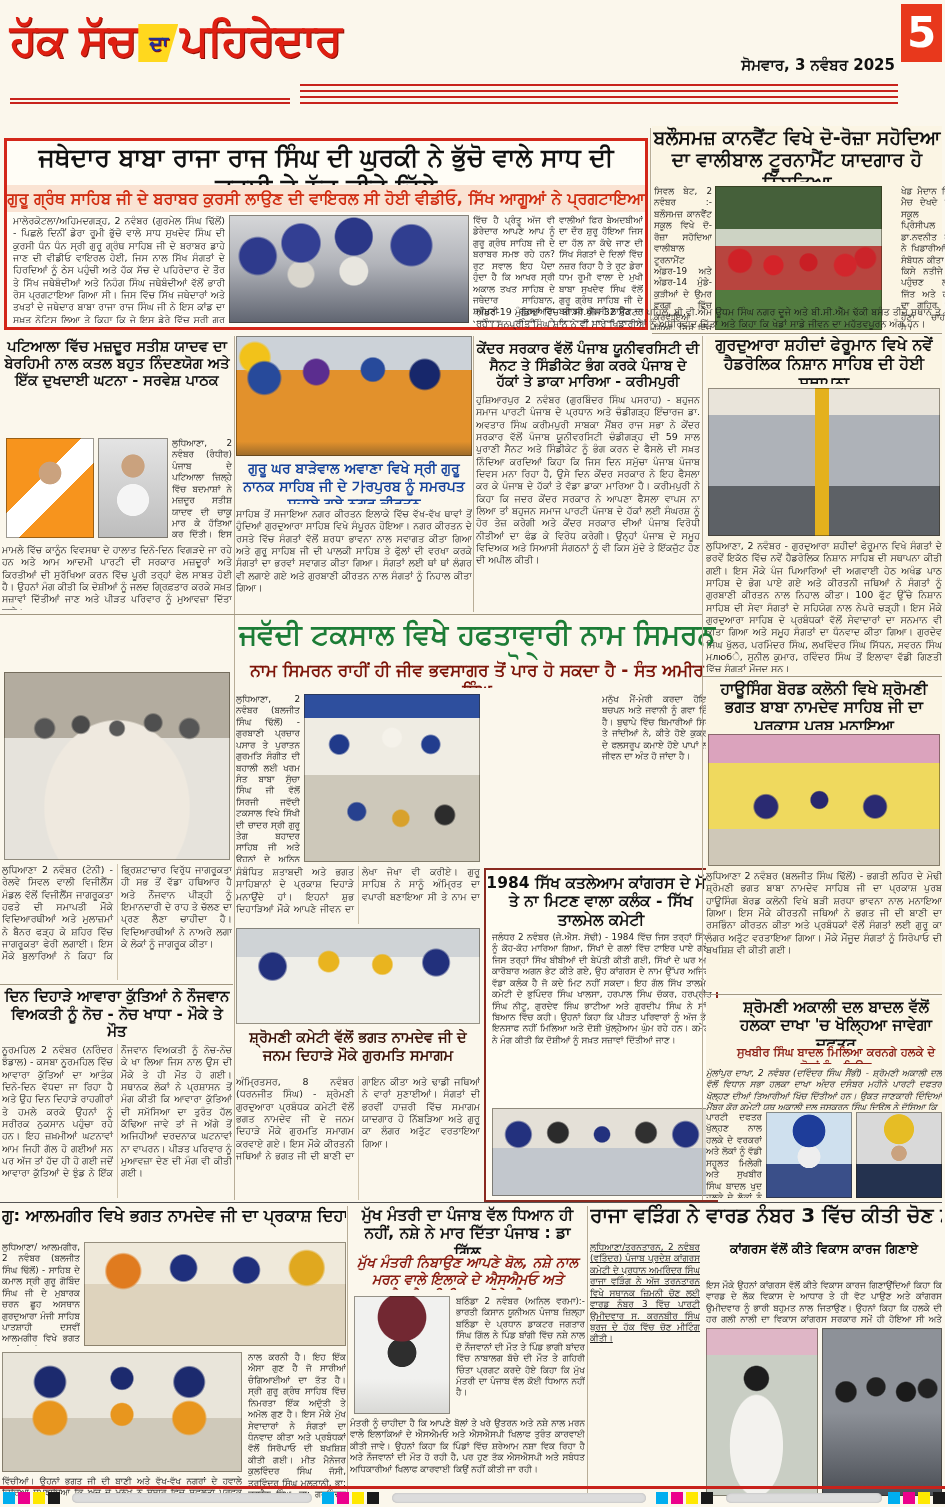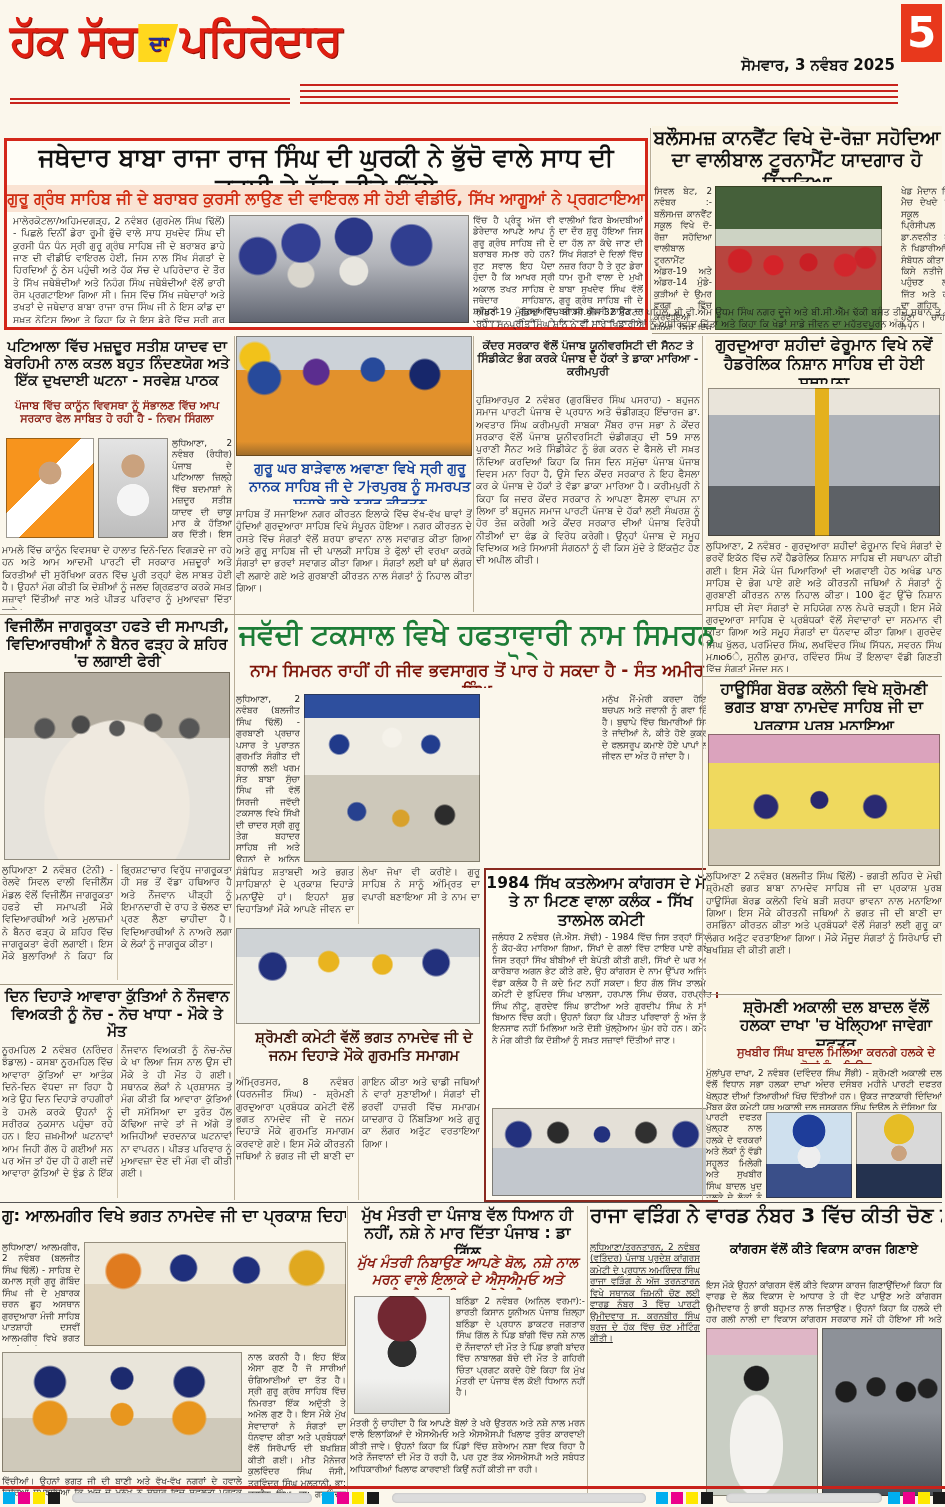--- a/index.html
+++ b/index.html
@@ -2,21 +2,21 @@
 <html><head>
 <meta charset="utf-8">
 <style>
   html,body{margin:0;padding:0;background:#888;}
   *{box-sizing:border-box;font-family:"DejaVu Sans",sans-serif;}
   #page{position:relative;width:945px;height:1507px;background:#fbf7ec;margin:0 auto;overflow:hidden;}
   .abs{position:absolute;}
   .hl{font-weight:bold;color:#111;text-align:center;overflow:hidden;line-height:1.18;}
   .bd{font-size:9.5px;line-height:1.3;text-align:justify;color:#1b1b1b;overflow:hidden;}
   .sm{font-size:8.8px;}
-  .cap{font-weight:bold;text-align:center;overflow:hidden;line-height:1.25;margin-left:6px;}
+  .cap{font-weight:bold;text-align:center;overflow:hidden;line-height:1.25;}
   .two-col{column-count:2;column-gap:8px;column-rule:1px solid #cfc4ad;}
   .vr{position:absolute;width:1px;background:#b8ad97;}
   .hr{position:absolute;height:1px;background:#a09680;}
   .ph{position:absolute;overflow:hidden;box-shadow:inset 0 0 0 1px rgba(40,30,10,.45);}
   .maroon{color:#8a1d12;}
   .box-red{position:absolute;border:3px solid #d3271a;background:#fffdf6;}
   .box-1984{position:absolute;border:2px solid #8a2a20;background:#fffcf2;}
   .logo-text{font-weight:bold;color:#df1f12;text-shadow:1px 1px 0 #8d0f06;letter-spacing:-1px;}
   .flag{display:inline-block;position:relative;width:40px;height:38px;background:#ffd81e;
         clip-path:polygon(0 0,100% 0,72% 100%,0 100%);text-align:center;vertical-align:middle;
@@ -73,46 +73,44 @@
   <div class="abs" style="left:652px;top:126px;width:290px;height:206px;background:#fbf5e4;">
     <div class="hl" style="font-size:19px;height:56px;">ਬਲੌਸਮਜ਼ ਕਾਨਵੈਂਟ ਵਿਖੇ ਦੋ-ਰੋਜ਼ਾ ਸਹੋਦਿਆ ਦਾ ਵਾਲੀਬਾਲ ਟੂਰਨਾਮੈਂਟ ਯਾਦਗਾਰ ਹੋ ਨਿੱਬੜਿਆ</div>
     <div class="abs bd sm" style="left:2px;top:60px;width:58px;height:144px;">ਸਿਵਲ ਬੇਟ, 2 ਨਵੰਬਰ :- ਬਲੌਸਮਜ਼ ਕਾਨਵੈਂਟ ਸਕੂਲ ਵਿਖੇ ਦੋ-ਰੋਜ਼ਾ ਸਹੋਦਿਆ ਵਾਲੀਬਾਲ ਟੂਰਨਾਮੈਂਟ ਅੰਡਰ-19 ਅਤੇ ਅੰਡਰ-14 ਮੁੰਡੇ-ਕੁੜੀਆਂ ਦੇ ਉਮਰ ਵਰਗ ਵਿੱਚ ਕਰਵਾਇਆ ਗਿਆ, ਜਿਸ ਵਿੱਚ 48 ਟੀਮਾਂ ਨੇ ਭਾਗ ਲਿਆ।</div>
     <div class="ph ph-volleyball" style="left:63px;top:60px;width:167px;height:144px;"></div>
     <div class="abs bd sm" style="left:233px;top:60px;width:55px;height:144px;margin-left:16px;">ਖੇਡ ਮੈਦਾਨ ਵਿੱਚ ਮੈਚ ਦੇਖਦੇ ਹੋਏ ਸਕੂਲ ਦੇ ਪ੍ਰਿੰਸੀਪਲ ਡਾ.ਨਵਨੀਤ ਕੌਰ ਨੇ ਖਿਡਾਰੀਆਂ ਨੂੰ ਸੰਬੋਧਨ ਕੀਤਾ ਕਿ ਕਿਸੇ ਨਤੀਜੇ ਤੇ ਪਹੁੰਚਣ ਲਈ ਜਿੱਤ ਅਤੇ ਹਾਰ ਦਾ ਗਹਿਰ ਰੁਝੇ ਹੋਣਾ ਚਾਹੀਦਾ ਹੈ।</div>
   </div>
   <div class="abs bd" style="left:476px;top:306px;width:465px;height:28px;">ਅੰਡਰ-19 ਮੁੰਡਿਆਂ ਵਿੱਚ ਬੀ.ਸੀ.ਐੱਮ 32 ਸੈਕਟਰ ਪਹਿਲੇ, ਬੀ.ਵੀ.ਐੱਮ ਊਧਮ ਸਿੰਘ ਨਗਰ ਦੂਜੇ ਅਤੇ ਬੀ.ਸੀ.ਐੱਮ ਢੱਕੀ ਬਸੰਤ ਤੀਜੇ ਸਥਾਨ ਤੇ ਰਹੇ। ਮਨਪ੍ਰੀਤ ਸਿੰਘ ਸ਼ਾਨ ਨੇ ਵੀ ਸਾਰੇ ਖਿਡਾਰੀਆਂ ਨੂੰ ਅਸ਼ੀਰਵਾਦ ਦਿੱਤਾ ਅਤੇ ਕਿਹਾ ਕਿ ਖੇਡਾਂ ਸਾਡੇ ਜੀਵਨ ਦਾ ਮਹੱਤਵਪੂਰਨ ਅੰਗ ਹਨ।</div>
 
   <div class="abs" style="left:2px;top:338px;width:230px;height:274px;">
     <div class="hl" style="font-size:14.5px;height:62px;">ਪਟਿਆਲਾ ਵਿੱਚ ਮਜ਼ਦੂਰ ਸਤੀਸ਼ ਯਾਦਵ ਦਾ ਬੇਰਹਿਮੀ ਨਾਲ ਕਤਲ ਬਹੁਤ ਨਿੰਦਣਯੋਗ ਅਤੇ ਇੱਕ ਦੁਖਦਾਈ ਘਟਨਾ - ਸਰਵੇਸ਼ ਪਾਠਕ</div>
-    <div class="hl maroon" style="font-size:11px;height:32px;">ਪੰਜਾਬ ਵਿੱਚ ਕਾਨੂੰਨ ਵਿਵਸਥਾ ਨੂੰ ਸੰਭਾਲਣ ਵਿੱਚ ਆਪ ਸਰਕਾਰ ਫੇਲ ਸਾਬਿਤ ਹੋ ਰਹੀ ਹੈ - ਨਿਵਮ ਸਿੰਗਲਾ</div>
     <div class="ph ph-bjp1" style="left:4px;top:100px;width:88px;height:100px;"></div>
     <div class="ph ph-bjp2" style="left:96px;top:100px;width:70px;height:100px;"></div>
     <div class="abs bd sm" style="left:170px;top:100px;width:60px;height:100px;">ਲੁਧਿਆਣਾ, 2 ਨਵੰਬਰ (ਰੰਧੀਰ) ਪੰਜਾਬ ਦੇ ਪਟਿਆਲਾ ਜ਼ਿਲ੍ਹੇ ਵਿੱਚ ਬਦਮਾਸ਼ਾਂ ਨੇ ਮਜ਼ਦੂਰ ਸਤੀਸ਼ ਯਾਦਵ ਦੀ ਚਾਕੂ ਮਾਰ ਕੇ ਹੱਤਿਆ ਕਰ ਦਿੱਤੀ। ਇਸ ਘਟਨਾ ਦੀ ਸਖ਼ਤ ਨਿੰਦਾ ਕਰਦੇ ਹੋਏ, ਭਾਰਤੀ ਮਜ਼ਦੂਰ ਕਾਮਗਾਰ ਕਰਮਚਾਰੀ ਮਹਾਸੰਘ ਭਾਜਪਾ ਦੇ ਰਾਸ਼ਟਰੀ ਜਨਰਲ ਸਕੱਤਰ ਸਰਵੇਸ਼ ਪਾਠਕ ਅਤੇ ਪੰਜਾਬ ਪ੍ਰਧਾਨ ਨਿਵਮ ਸਿੰਗਲਾ ਨੇ ਕਿਹਾ, ਪੰਜਾਬ ਦੇ</div>
     <div class="abs bd" style="left:0;top:206px;width:230px;height:66px;">ਮਾਮਲੇ ਵਿੱਚ ਕਾਨੂੰਨ ਵਿਵਸਥਾ ਦੇ ਹਾਲਾਤ ਦਿਨੋ-ਦਿਨ ਵਿਗੜਦੇ ਜਾ ਰਹੇ ਹਨ ਅਤੇ ਆਮ ਆਦਮੀ ਪਾਰਟੀ ਦੀ ਸਰਕਾਰ ਮਜ਼ਦੂਰਾਂ ਅਤੇ ਕਿਰਤੀਆਂ ਦੀ ਸੁਰੱਖਿਆ ਕਰਨ ਵਿੱਚ ਪੂਰੀ ਤਰ੍ਹਾਂ ਫੇਲ ਸਾਬਤ ਹੋਈ ਹੈ। ਉਹਨਾਂ ਮੰਗ ਕੀਤੀ ਕਿ ਦੋਸ਼ੀਆਂ ਨੂੰ ਜਲਦ ਗ੍ਰਿਫ਼ਤਾਰ ਕਰਕੇ ਸਖ਼ਤ ਸਜ਼ਾਵਾਂ ਦਿੱਤੀਆਂ ਜਾਣ ਅਤੇ ਪੀੜਤ ਪਰਿਵਾਰ ਨੂੰ ਮੁਆਵਜ਼ਾ ਦਿੱਤਾ ਜਾਵੇ।</div>
   </div>
 
   <div class="abs" style="left:236px;top:336px;width:236px;height:276px;">
     <div class="ph ph-nagar" style="left:0;top:0;width:236px;height:120px;"></div>
     <div class="cap" style="position:absolute;left:0;top:124px;width:236px;height:44px;font-size:14px;color:#16439c;">ਗੁਰੂ ਘਰ ਬਾੜੇਵਾਲ ਅਵਾਣਾ ਵਿਖੇ ਸ੍ਰੀ ਗੁਰੂ ਨਾਨਕ ਸਾਹਿਬ ਜੀ ਦੇ 가ਰਪੁਰਬ ਨੂੰ ਸਮਰਪਤ ਸਜਾਏ ਗਏ ਨਗਰ ਕੀਰਤਨ</div>
     <div class="abs bd" style="left:0;top:172px;width:236px;height:102px;">ਸਾਹਿਬ ਤੋਂ ਸਜਾਇਆ ਨਗਰ ਕੀਰਤਨ ਇਲਾਕੇ ਵਿੱਚ ਵੱਖ-ਵੱਖ ਥਾਵਾਂ ਤੋਂ ਹੁੰਦਿਆਂ ਗੁਰਦੁਆਰਾ ਸਾਹਿਬ ਵਿਖੇ ਸੰਪੂਰਨ ਹੋਇਆ। ਨਗਰ ਕੀਰਤਨ ਦੇ ਰਸਤੇ ਵਿੱਚ ਸੰਗਤਾਂ ਵੱਲੋਂ ਸ਼ਰਧਾ ਭਾਵਨਾ ਨਾਲ ਸਵਾਗਤ ਕੀਤਾ ਗਿਆ ਅਤੇ ਗੁਰੂ ਸਾਹਿਬ ਜੀ ਦੀ ਪਾਲਕੀ ਸਾਹਿਬ ਤੇ ਫੁੱਲਾਂ ਦੀ ਵਰਖਾ ਕਰਕੇ ਸੰਗਤਾਂ ਦਾ ਭਰਵਾਂ ਸਵਾਗਤ ਕੀਤਾ ਗਿਆ। ਸੰਗਤਾਂ ਲਈ ਥਾਂ ਥਾਂ ਲੰਗਰ ਵੀ ਲਗਾਏ ਗਏ ਅਤੇ ਗੁਰਬਾਣੀ ਕੀਰਤਨ ਨਾਲ ਸੰਗਤਾਂ ਨੂੰ ਨਿਹਾਲ ਕੀਤਾ ਗਿਆ।</div>
   </div>
 
   <div class="abs" style="left:476px;top:340px;width:224px;height:272px;">
-    <div class="hl" style="font-size:11px;height:50px;">ਕੇਂਦਰ ਸਰਕਾਰ ਵੱਲੋਂ ਪੰਜਾਬ ਯੂਨੀਵਰਸਿਟੀ ਦੀ ਸੈਨਟ ਤੇ ਸਿੰਡੀਕੇਟ ਭੰਗ ਕਰਕੇ ਪੰਜਾਬ ਦੇ ਹੱਕਾਂ ਤੇ ਡਾਕਾ ਮਾਰਿਆ - ਕਰੀਮਪੁਰੀ</div>
+    <div class="hl" style="font-size:14px;height:50px;">ਕੇਂਦਰ ਸਰਕਾਰ ਵੱਲੋਂ ਪੰਜਾਬ ਯੂਨੀਵਰਸਿਟੀ ਦੀ ਸੈਨਟ ਤੇ ਸਿੰਡੀਕੇਟ ਭੰਗ ਕਰਕੇ ਪੰਜਾਬ ਦੇ ਹੱਕਾਂ ਤੇ ਡਾਕਾ ਮਾਰਿਆ - ਕਰੀਮਪੁਰੀ</div>
     <div class="abs bd" style="left:0;top:54px;width:224px;height:218px;">ਹੁਸ਼ਿਆਰਪੁਰ 2 ਨਵੰਬਰ (ਗੁਰਬਿੰਦਰ ਸਿੰਘ ਪਸਰਾਹ) - ਬਹੁਜਨ ਸਮਾਜ ਪਾਰਟੀ ਪੰਜਾਬ ਦੇ ਪ੍ਰਧਾਨ ਅਤੇ ਚੰਡੀਗੜ੍ਹ ਇੰਚਾਰਜ ਡਾ. ਅਵਤਾਰ ਸਿੰਘ ਕਰੀਮਪੁਰੀ ਸਾਬਕਾ ਮੈਂਬਰ ਰਾਜ ਸਭਾ ਨੇ ਕੇਂਦਰ ਸਰਕਾਰ ਵੱਲੋਂ ਪੰਜਾਬ ਯੂਨੀਵਰਸਿਟੀ ਚੰਡੀਗੜ੍ਹ ਦੀ 59 ਸਾਲ ਪੁਰਾਣੀ ਸੈਨਟ ਅਤੇ ਸਿੰਡੀਕੇਟ ਨੂੰ ਭੰਗ ਕਰਨ ਦੇ ਫੈਸਲੇ ਦੀ ਸਖ਼ਤ ਨਿੰਦਿਆ ਕਰਦਿਆਂ ਕਿਹਾ ਕਿ ਜਿਸ ਦਿਨ ਸਮੁੱਚਾ ਪੰਜਾਬ ਪੰਜਾਬ ਦਿਵਸ ਮਨਾ ਰਿਹਾ ਹੈ, ਉਸੇ ਦਿਨ ਕੇਂਦਰ ਸਰਕਾਰ ਨੇ ਇਹ ਫੈਸਲਾ ਕਰ ਕੇ ਪੰਜਾਬ ਦੇ ਹੱਕਾਂ ਤੇ ਵੱਡਾ ਡਾਕਾ ਮਾਰਿਆ ਹੈ। ਕਰੀਮਪੁਰੀ ਨੇ ਕਿਹਾ ਕਿ ਜਦਰ ਕੇਂਦਰ ਸਰਕਾਰ ਨੇ ਆਪਣਾ ਫੈਸਲਾ ਵਾਪਸ ਨਾ ਲਿਆ ਤਾਂ ਬਹੁਜਨ ਸਮਾਜ ਪਾਰਟੀ ਪੰਜਾਬ ਦੇ ਹੱਕਾਂ ਲਈ ਸੰਘਰਸ਼ ਨੂੰ ਹੋਰ ਤੇਜ਼ ਕਰੇਗੀ ਅਤੇ ਕੇਂਦਰ ਸਰਕਾਰ ਦੀਆਂ ਪੰਜਾਬ ਵਿਰੋਧੀ ਨੀਤੀਆਂ ਦਾ ਫੰਡ ਕੇ ਵਿਰੋਧ ਕਰੇਗੀ। ਉਨ੍ਹਾਂ ਪੰਜਾਬ ਦੇ ਸਮੂਹ ਵਿਦਿਅਕ ਅਤੇ ਸਿਆਸੀ ਸੰਗਠਨਾਂ ਨੂੰ ਵੀ ਕਿਸ ਮੁੱਦੇ ਤੇ ਇੱਕਜੁੱਟ ਹੋਣ ਦੀ ਅਪੀਲ ਕੀਤੀ।</div>
   </div>
 
   <div class="abs" style="left:706px;top:336px;width:236px;height:338px;background:#fbf5e4;">
     <div class="hl" style="font-size:16px;height:48px;">ਗੁਰਦੁਆਰਾ ਸ਼ਹੀਦਾਂ ਫੇਰੂਮਾਨ ਵਿਖੇ ਨਵੇਂ ਹੈਡਰੋਲਿਕ ਨਿਸ਼ਾਨ ਸਾਹਿਬ ਦੀ ਹੋਈ ਸਥਾਪਨਾ</div>
     <div class="ph ph-feruman" style="left:2px;top:52px;width:232px;height:148px;"></div>
     <div class="abs bd" style="left:0;top:204px;width:236px;height:132px;">ਲੁਧਿਆਣਾ, 2 ਨਵੰਬਰ - ਗੁਰਦੁਆਰਾ ਸ਼ਹੀਦਾਂ ਫੇਰੂਮਾਨ ਵਿਖੇ ਸੰਗਤਾਂ ਦੇ ਭਰਵੇਂ ਇਕੱਠ ਵਿੱਚ ਨਵੇਂ ਹੈਡਰੋਲਿਕ ਨਿਸ਼ਾਨ ਸਾਹਿਬ ਦੀ ਸਥਾਪਨਾ ਕੀਤੀ ਗਈ। ਇਸ ਮੌਕੇ ਪੰਜ ਪਿਆਰਿਆਂ ਦੀ ਅਗਵਾਈ ਹੇਠ ਅਖੰਡ ਪਾਠ ਸਾਹਿਬ ਦੇ ਭੋਗ ਪਾਏ ਗਏ ਅਤੇ ਕੀਰਤਨੀ ਜਥਿਆਂ ਨੇ ਸੰਗਤਾਂ ਨੂੰ ਗੁਰਬਾਣੀ ਕੀਰਤਨ ਨਾਲ ਨਿਹਾਲ ਕੀਤਾ। 100 ਫੁੱਟ ਉੱਚੇ ਨਿਸ਼ਾਨ ਸਾਹਿਬ ਦੀ ਸੇਵਾ ਸੰਗਤਾਂ ਦੇ ਸਹਿਯੋਗ ਨਾਲ ਨੇਪਰੇ ਚੜ੍ਹੀ। ਇਸ ਮੌਕੇ ਗੁਰਦੁਆਰਾ ਸਾਹਿਬ ਦੇ ਪ੍ਰਬੰਧਕਾਂ ਵੱਲੋਂ ਸੇਵਾਦਾਰਾਂ ਦਾ ਸਨਮਾਨ ਵੀ ਕੀਤਾ ਗਿਆ ਅਤੇ ਸਮੂਹ ਸੰਗਤਾਂ ਦਾ ਧੰਨਵਾਦ ਕੀਤਾ ਗਿਆ। ਗੁਰਦੇਵ ਸਿੰਘ ਖੁੱਲਰ, ਪਰਮਿੰਦਰ ਸਿੰਘ, ਲਖਵਿੰਦਰ ਸਿੰਘ ਸਿੱਧਨ, ਸਵਰਨ ਸਿੰਘ ਮлюбੇ, ਸੁਨੀਲ ਕੁਮਾਰ, ਰਵਿੰਦਰ ਸਿੰਘ ਤੋਂ ਇਲਾਵਾ ਵੱਡੀ ਗਿਣਤੀ ਵਿੱਚ ਸੰਗਤਾਂ ਮੌਜੂਦ ਸਨ।</div>
   </div>
 
   <div class="abs" style="left:2px;top:618px;width:230px;height:364px;">
-    <div class="hl" style="font-size:15px;height:50px;">ਵਿਜੀਲੈਂਸ ਜਾਗਰੂਕਤਾ ਹਫਤੇ ਦੀ ਸਮਾਪਤੀ, ਵਿਦਿਆਰਥੀਆਂ ਨੇ ਬੈਨਰ ਫੜ੍ਹ ਕੇ ਸ਼ਹਿਰ 'ਚ ਲਗਾਈ ਫੇਰੀ</div>
     <div class="ph ph-vigilance" style="left:2px;top:54px;width:226px;height:188px;"></div>
     <div class="abs bd two-col" style="left:0;top:246px;width:230px;height:116px;">ਲੁਧਿਆਣਾ 2 ਨਵੰਬਰ (ਟੋਨੀ) - ਰੇਲਵੇ ਸਿਵਲ ਵਾਲੀ ਵਿਜੀਲੈਂਸ ਮੰਡਲ ਵੱਲੋਂ ਵਿਜੀਲੈਂਸ ਜਾਗਰੂਕਤਾ ਹਫਤੇ ਦੀ ਸਮਾਪਤੀ ਮੌਕੇ ਵਿਦਿਆਰਥੀਆਂ ਅਤੇ ਮੁਲਾਜ਼ਮਾਂ ਨੇ ਬੈਨਰ ਫੜ੍ਹ ਕੇ ਸ਼ਹਿਰ ਵਿੱਚ ਜਾਗਰੂਕਤਾ ਫੇਰੀ ਲਗਾਈ। ਇਸ ਮੌਕੇ ਬੁਲਾਰਿਆਂ ਨੇ ਕਿਹਾ ਕਿ ਭ੍ਰਿਸ਼ਟਾਚਾਰ ਵਿਰੁੱਧ ਜਾਗਰੂਕਤਾ ਹੀ ਸਭ ਤੋਂ ਵੱਡਾ ਹਥਿਆਰ ਹੈ ਅਤੇ ਨੌਜਵਾਨ ਪੀੜ੍ਹੀ ਨੂੰ ਇਮਾਨਦਾਰੀ ਦੇ ਰਾਹ ਤੇ ਚੱਲਣ ਦਾ ਪ੍ਰਣ ਲੈਣਾ ਚਾਹੀਦਾ ਹੈ। ਵਿਦਿਆਰਥੀਆਂ ਨੇ ਨਾਅਰੇ ਲਗਾ ਕੇ ਲੋਕਾਂ ਨੂੰ ਜਾਗਰੂਕ ਕੀਤਾ।</div>
   </div>
 
   <div class="abs" style="left:2px;top:988px;width:230px;height:212px;">
     <div class="hl" style="font-size:15px;height:52px;">ਦਿਨ ਦਿਹਾੜੇ ਆਵਾਰਾ ਕੁੱਤਿਆਂ ਨੇ ਨੌਜਵਾਨ ਵਿਅਕਤੀ ਨੂੰ ਨੋਚ - ਨੋਚ ਖਾਧਾ - ਮੌਕੇ ਤੇ ਮੌਤ</div>
     <div class="abs bd two-col" style="left:0;top:56px;width:230px;height:154px;">ਨੂਰਮਹਿਲ 2 ਨਵੰਬਰ (ਨਰਿੰਦਰ ਝੰਡਾਲ) - ਕਸਬਾ ਨੂਰਮਹਿਲ ਵਿੱਚ ਆਵਾਰਾ ਕੁੱਤਿਆਂ ਦਾ ਆਤੰਕ ਦਿਨੋ-ਦਿਨ ਵੱਧਦਾ ਜਾ ਰਿਹਾ ਹੈ ਅਤੇ ਉਹ ਦਿਨ ਦਿਹਾੜੇ ਰਾਹਗੀਰਾਂ ਤੇ ਹਮਲੇ ਕਰਕੇ ਉਹਨਾਂ ਨੂੰ ਸਰੀਰਕ ਨੁਕਸਾਨ ਪਹੁੰਚਾ ਰਹੇ ਹਨ। ਇਹ ਜ਼ਖ਼ਮੀਆਂ ਘਟਨਾਵਾਂ ਆਮ ਜਿਹੀ ਗੱਲ ਹੋ ਗਈਆਂ ਸਨ ਪਰ ਅੱਜ ਤਾਂ ਹੱਦ ਹੀ ਹੋ ਗਈ ਜਦੋਂ ਆਵਾਰਾ ਕੁੱਤਿਆਂ ਦੇ ਝੁੰਡ ਨੇ ਇੱਕ ਨੌਜਵਾਨ ਵਿਅਕਤੀ ਨੂੰ ਨੋਚ-ਨੋਚ ਕੇ ਖਾ ਲਿਆ ਜਿਸ ਨਾਲ ਉਸ ਦੀ ਮੌਕੇ ਤੇ ਹੀ ਮੌਤ ਹੋ ਗਈ। ਸਥਾਨਕ ਲੋਕਾਂ ਨੇ ਪ੍ਰਸ਼ਾਸਨ ਤੋਂ ਮੰਗ ਕੀਤੀ ਕਿ ਆਵਾਰਾ ਕੁੱਤਿਆਂ ਦੀ ਸਮੱਸਿਆ ਦਾ ਤੁਰੰਤ ਹੱਲ ਕੱਢਿਆ ਜਾਵੇ ਤਾਂ ਜੋ ਅੱਗੇ ਤੋਂ ਅਜਿਹੀਆਂ ਦਰਦਨਾਕ ਘਟਨਾਵਾਂ ਨਾ ਵਾਪਰਨ। ਪੀੜਤ ਪਰਿਵਾਰ ਨੂੰ ਮੁਆਵਜ਼ਾ ਦੇਣ ਦੀ ਮੰਗ ਵੀ ਕੀਤੀ ਗਈ।</div>
   </div>
 
   <div class="abs" style="left:236px;top:618px;width:482px;height:246px;">
@@ -138,21 +136,21 @@
 
   <div class="abs" style="left:706px;top:680px;width:236px;height:312px;background:#fbf5e4;">
     <div class="hl" style="font-size:15.5px;height:50px;">ਹਾਊਸਿੰਗ ਬੋਰਡ ਕਲੋਨੀ ਵਿਖੇ ਸ਼੍ਰੋਮਣੀ ਭਗਤ ਬਾਬਾ ਨਾਮਦੇਵ ਸਾਹਿਬ ਜੀ ਦਾ ਪ੍ਰਕਾਸ਼ ਪੁਰਬ ਮਨਾਇਆ</div>
     <div class="ph ph-housing" style="left:2px;top:54px;width:232px;height:132px;"></div>
     <div class="abs bd" style="left:0;top:190px;width:236px;height:120px;">ਲੁਧਿਆਣਾ 2 ਨਵੰਬਰ (ਬਲਜੀਤ ਸਿੰਘ ਢਿੱਲੋਂ) - ਭਗਤੀ ਲਹਿਰ ਦੇ ਮੋਢੀ ਸ਼੍ਰੋਮਣੀ ਭਗਤ ਬਾਬਾ ਨਾਮਦੇਵ ਸਾਹਿਬ ਜੀ ਦਾ ਪ੍ਰਕਾਸ਼ ਪੁਰਬ ਹਾਊਸਿੰਗ ਬੋਰਡ ਕਲੋਨੀ ਵਿਖੇ ਬੜੀ ਸ਼ਰਧਾ ਭਾਵਨਾ ਨਾਲ ਮਨਾਇਆ ਗਿਆ। ਇਸ ਮੌਕੇ ਕੀਰਤਨੀ ਜਥਿਆਂ ਨੇ ਭਗਤ ਜੀ ਦੀ ਬਾਣੀ ਦਾ ਰਸਭਿੰਨਾ ਕੀਰਤਨ ਕੀਤਾ ਅਤੇ ਪ੍ਰਬੰਧਕਾਂ ਵੱਲੋਂ ਸੰਗਤਾਂ ਲਈ ਗੁਰੂ ਕਾ ਲੰਗਰ ਅਤੁੱਟ ਵਰਤਾਇਆ ਗਿਆ। ਮੌਕੇ ਮੌਜੂਦ ਸੰਗਤਾਂ ਨੂੰ ਸਿਰੋਪਾਓ ਦੀ ਬਖਸ਼ਿਸ਼ ਵੀ ਕੀਤੀ ਗਈ।</div>
   </div>
 
   <div class="abs" style="left:706px;top:998px;width:236px;height:202px;background:#fbf5e4;padding-left:24px;">
     <div class="hl" style="font-size:15.5px;height:48px;">ਸ਼੍ਰੋਮਣੀ ਅਕਾਲੀ ਦਲ ਬਾਦਲ ਵੱਲੋਂ ਹਲਕਾ ਦਾਖਾ 'ਚ ਖੋਲ੍ਹਿਆ ਜਾਵੇਗਾ ਦਫ਼ਤਰ</div>
     <div class="hl maroon" style="font-size:11.5px;height:18px;">ਸੁਖਬੀਰ ਸਿੰਘ ਬਾਦਲ ਮਿਲਿਆ ਕਰਨਗੇ ਹਲਕੇ ਦੇ ਲੋਕਾਂ ਨੂੰ - ਦਿਉਲ</div>
-    <div class="abs bd sm" style="left:0;top:70px;width:236px;height:42px;">ਮੁੱਲਾਂਪੁਰ ਦਾਖਾ, 2 ਨਵੰਬਰ (ਦਵਿੰਦਰ ਸਿੰਘ ਸੈਂਭੀ) - ਸ਼੍ਰੋਮਣੀ ਅਕਾਲੀ ਦਲ ਵੱਲੋਂ ਵਿਧਾਨ ਸਭਾ ਹਲਕਾ ਦਾਖਾ ਅੰਦਰ ਦਸੰਬਰ ਮਹੀਨੇ ਪਾਰਟੀ ਦਫਤਰ ਖੋਲ੍ਹਣ ਦੀਆਂ ਤਿਆਰੀਆਂ ਖਿੱਚ ਦਿੱਤੀਆਂ ਹਨ। ਉਕਤ ਜਾਣਕਾਰੀ ਦਿੰਦਿਆਂ ਮੈਂਬਰ ਕੋਰ ਕਮੇਟੀ ਯੂਥ ਅਕਾਲੀ ਦਲ ਜਸਕਰਨ ਸਿੰਘ ਦਿਉਲ ਨੇ ਦੱਸਿਆ ਕਿ</div>
+    <div class="abs bd sm" style="left:0;top:70px;width:236px;height:42px;font-style:italic;">ਮੁੱਲਾਂਪੁਰ ਦਾਖਾ, 2 ਨਵੰਬਰ (ਦਵਿੰਦਰ ਸਿੰਘ ਸੈਂਭੀ) - ਸ਼੍ਰੋਮਣੀ ਅਕਾਲੀ ਦਲ ਵੱਲੋਂ ਵਿਧਾਨ ਸਭਾ ਹਲਕਾ ਦਾਖਾ ਅੰਦਰ ਦਸੰਬਰ ਮਹੀਨੇ ਪਾਰਟੀ ਦਫਤਰ ਖੋਲ੍ਹਣ ਦੀਆਂ ਤਿਆਰੀਆਂ ਖਿੱਚ ਦਿੱਤੀਆਂ ਹਨ। ਉਕਤ ਜਾਣਕਾਰੀ ਦਿੰਦਿਆਂ ਮੈਂਬਰ ਕੋਰ ਕਮੇਟੀ ਯੂਥ ਅਕਾਲੀ ਦਲ ਜਸਕਰਨ ਸਿੰਘ ਦਿਉਲ ਨੇ ਦੱਸਿਆ ਕਿ</div>
     <div class="abs bd sm" style="left:0;top:114px;width:56px;height:86px;">ਪਾਰਟੀ ਦਫਤਰ ਖੁੱਲ੍ਹਣ ਨਾਲ ਹਲਕੇ ਦੇ ਵਰਕਰਾਂ ਅਤੇ ਲੋਕਾਂ ਨੂੰ ਵੱਡੀ ਸਹੂਲਤ ਮਿਲੇਗੀ ਅਤੇ ਸੁਖਬੀਰ ਸਿੰਘ ਬਾਦਲ ਖੁਦ ਹਲਕੇ ਦੇ ਲੋਕਾਂ ਨੂੰ ਮਿਲਿਆ ਕਰਨਗੇ।</div>
     <div class="ph ph-akali1" style="left:60px;top:114px;width:86px;height:86px;"></div>
     <div class="ph ph-akali2" style="left:150px;top:114px;width:86px;height:86px;"></div>
   </div>
 
   <div class="abs" style="left:2px;top:1206px;width:344px;height:292px;">
     <div class="hl" style="font-size:16.5px;height:32px;white-space:nowrap;">ਗੁ: ਆਲਮਗੀਰ ਵਿਖੇ ਭਗਤ ਨਾਮਦੇਵ ਜੀ ਦਾ ਪ੍ਰਕਾਸ਼ ਦਿਹਾੜਾ ਮਨਾਇਆ</div>
     <div class="abs bd sm" style="left:0;top:36px;width:78px;height:104px;">ਲੁਧਿਆਣਾ/ ਆਲਮਗੀਰ, 2 ਨਵੰਬਰ (ਬਲਜੀਤ ਸਿੰਘ ਢਿੱਲੋਂ) - ਸਾਹਿਬ ਦੇ ਕਮਾਲ ਸ੍ਰੀ ਗੁਰੂ ਗੋਬਿੰਦ ਸਿੰਘ ਜੀ ਦੇ ਮੁਬਾਰਕ ਚਰਨ ਛੂਹ ਅਸਥਾਨ ਗੁਰਦੁਆਰਾ ਮੰਜੀ ਸਾਹਿਬ ਪਾਤਸ਼ਾਹੀ ਦਸਵੀਂ ਆਲਮਗੀਰ ਵਿਖੇ ਭਗਤ ਨਾਮਦੇਵ ਜੀ ਦਾ ਪ੍ਰਕਾਸ਼ ਦਿਹਾੜਾ ਬੜੀ ਹੀ ਸ਼ਰਧਾ ਭਾਵਨਾ ਨਾਲ ਮਨਾਇਆ ਗਿਆ। ਪ੍ਰਾਪਤ ਵੇਰਵੇ ਅਨੁਸਾਰ ਭਾਈ ਗੁਰਮੇਲ ਸਿੰਘ ਥੰਮਣਾ ਨੇ ਅੰਮ੍ਰਿਤ ਵੇਲੇ ਨਿੱਤਨੇਮ ਦੀਆਂ ਬਾਣੀਆਂ ਦੇ ਪਾਠ, ਭਾਈ ਜਰਨੈਲ ਸਿੰਘ ਸੰਤ ਜੀ ਨੇ ਸ੍ਰੀ ਸੁਖਮਨੀ ਸਾਹਿਬ ਦੇ ਪਾਠ ਕੀਤੇ।</div>
     <div class="ph ph-alamgir" style="left:82px;top:36px;width:262px;height:104px;"></div>
     <div class="ph ph-ragis" style="left:0;top:146px;width:240px;height:120px;"></div>

